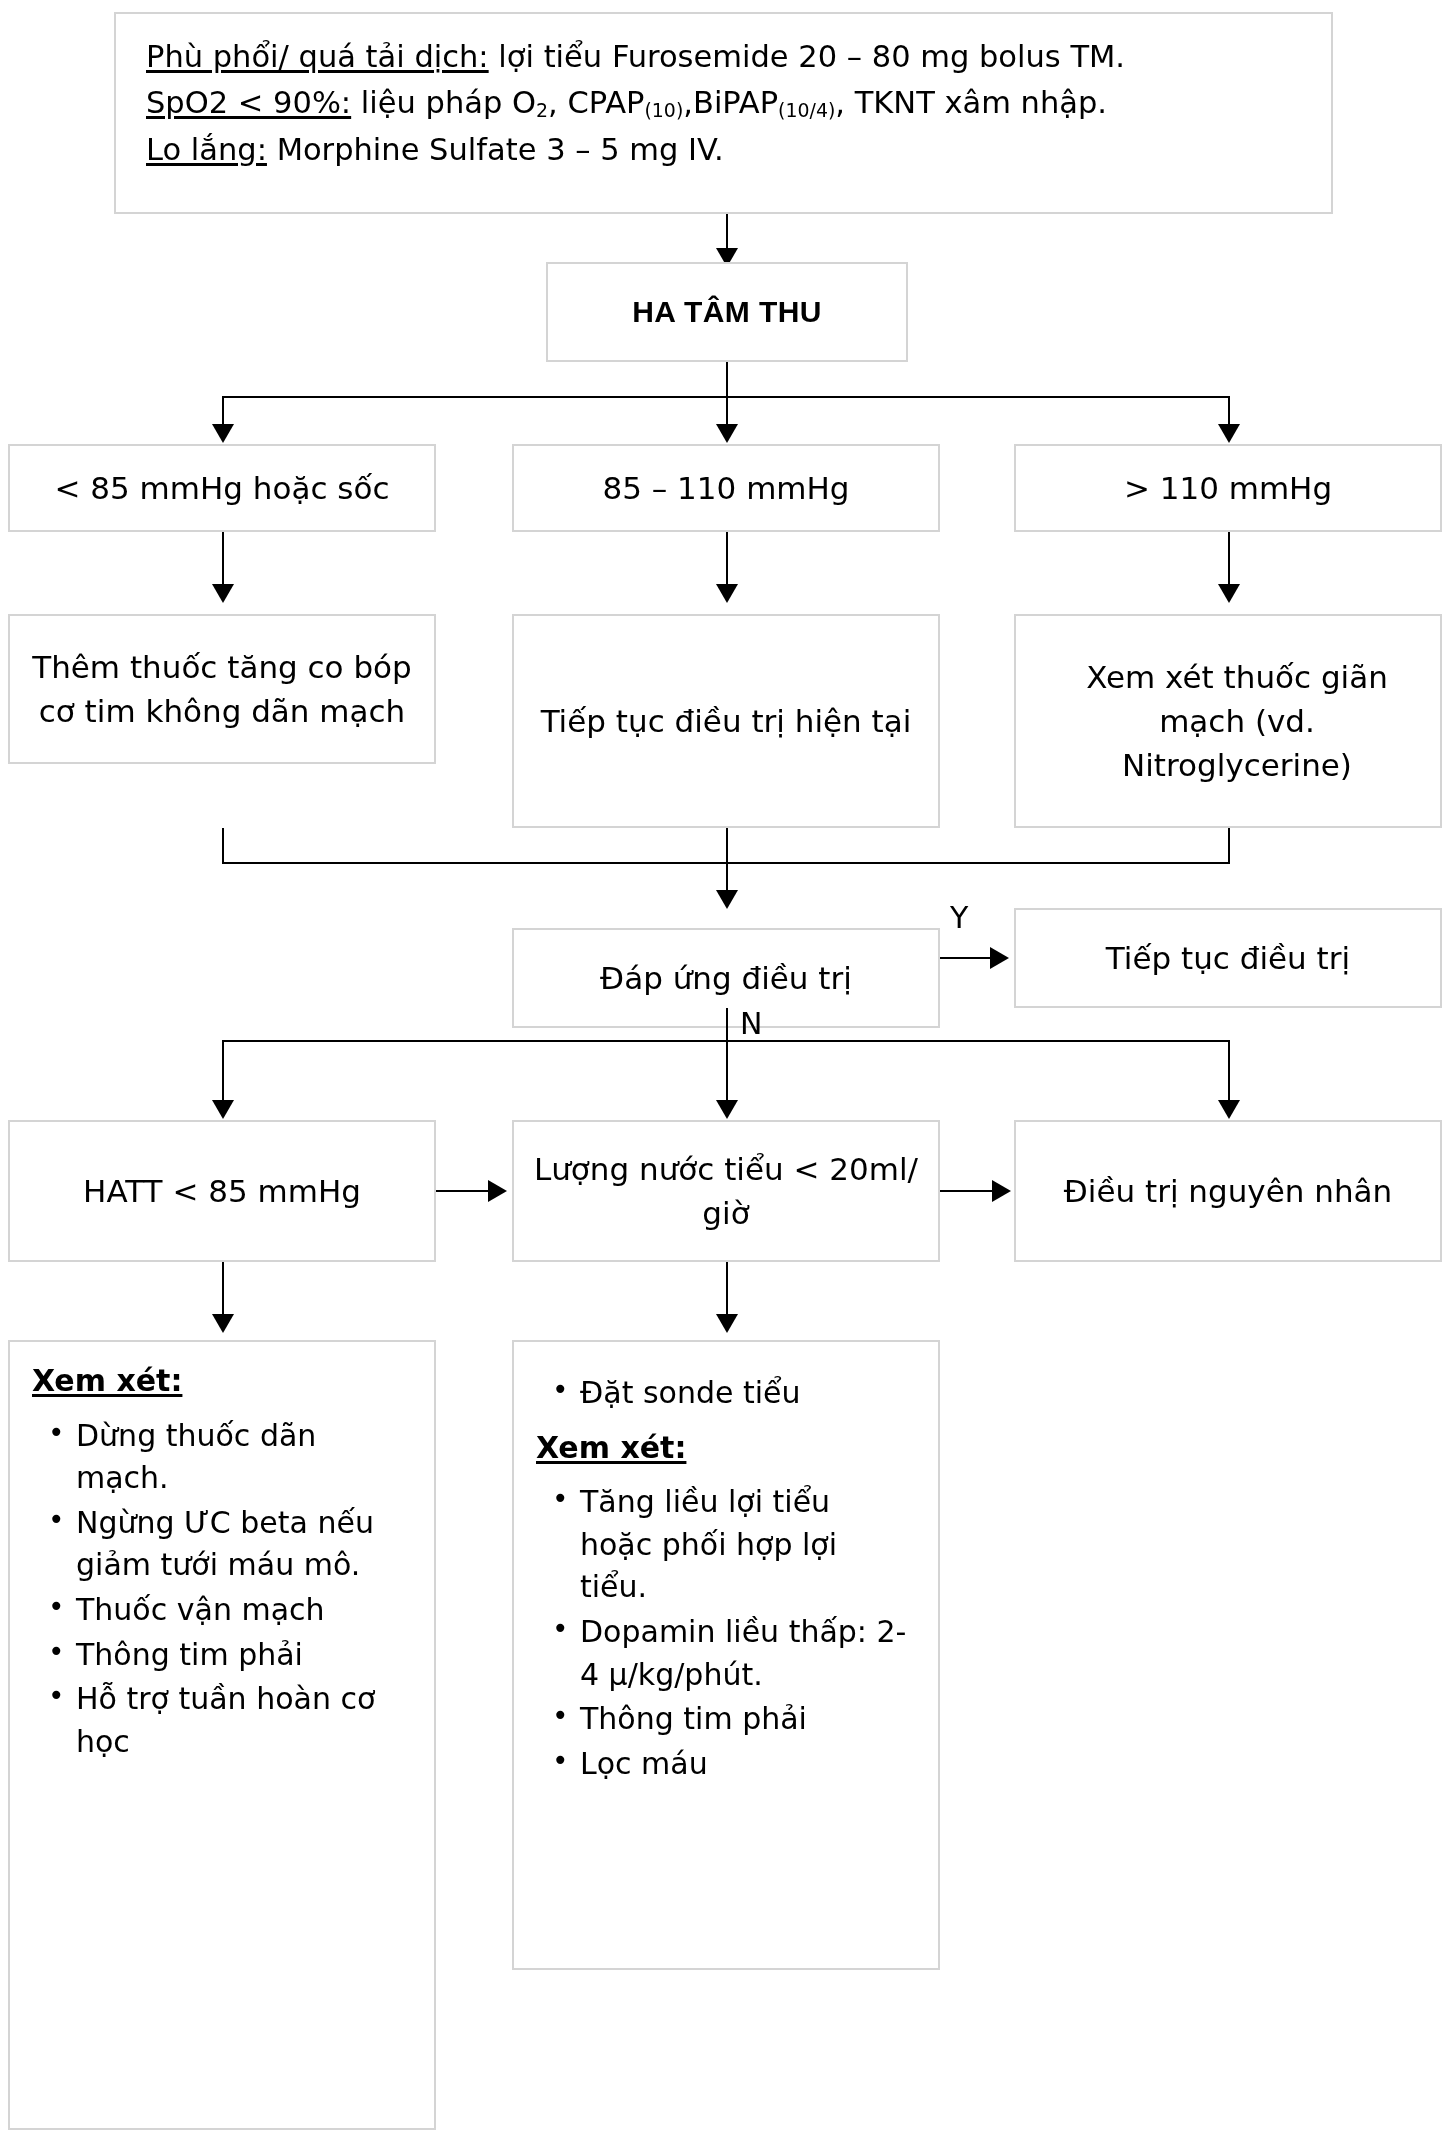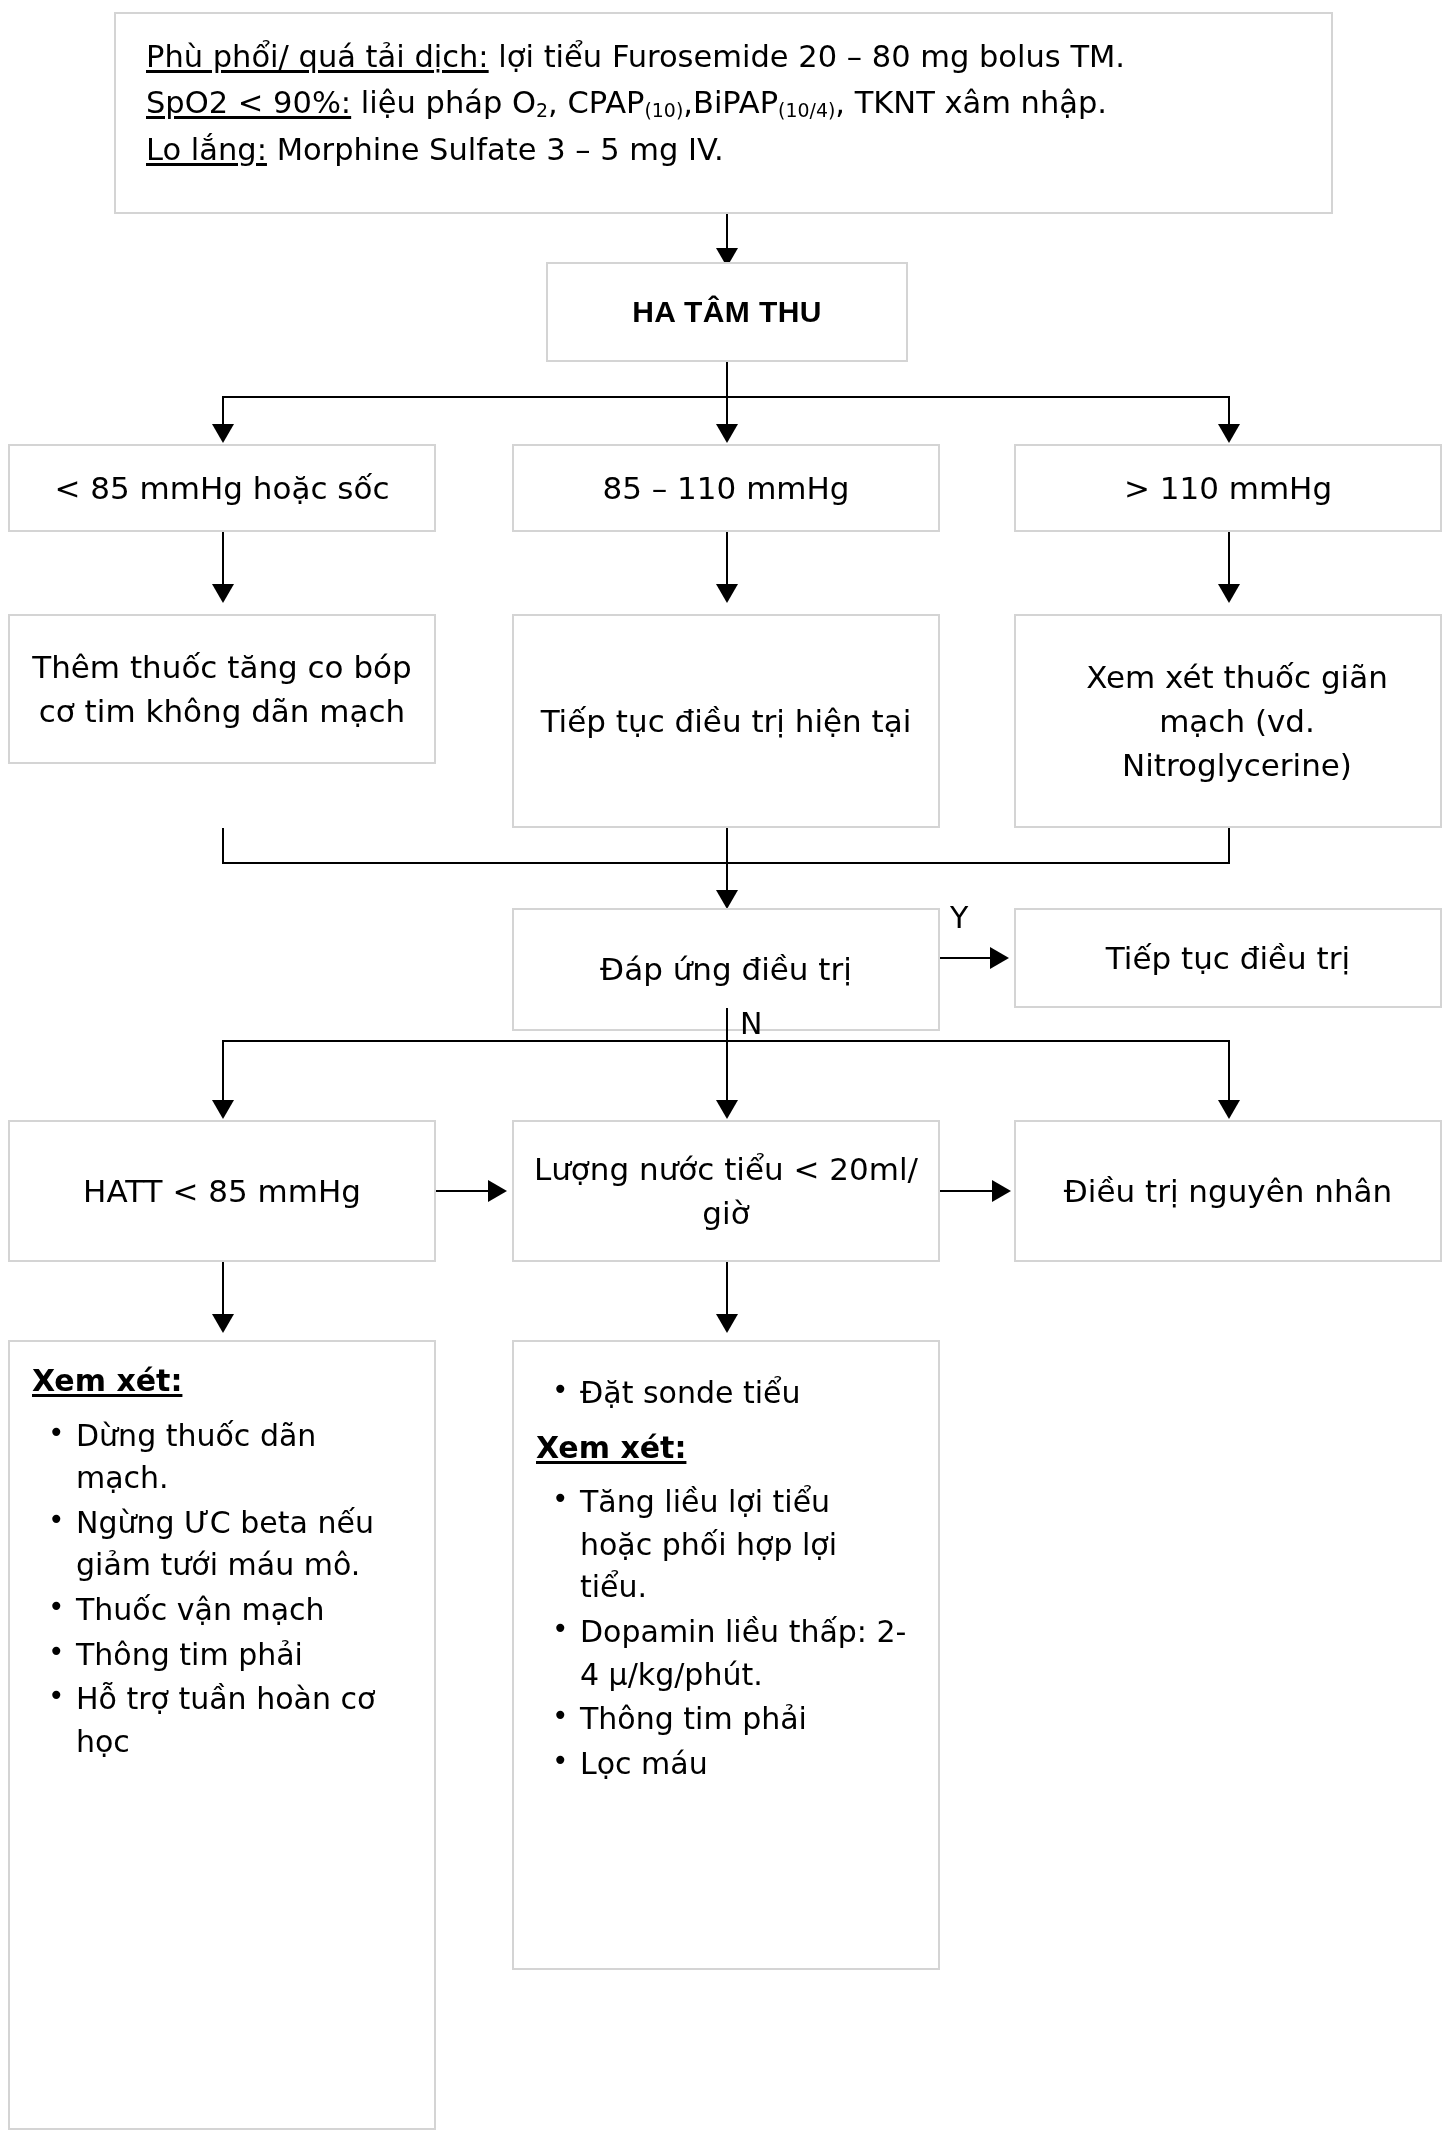--- a/index.html
+++ b/index.html
@@ -155,21 +155,21 @@
   <div class="box" style="left:8px; top:614px; width:428px; height:150px;">Thêm thuốc tăng co bóp cơ tim không dãn mạch</div>
   <div class="box" style="left:512px; top:614px; width:428px; height:214px;">Tiếp tục điều trị hiện tại</div>
   <div class="box" style="left:1014px; top:614px; width:428px; height:214px;padding-left:28px;">Xem xét thuốc giãn mạch (vd. Nitroglycerine)</div>
 
   <div class="vline" style="left:222px; top:828px; height:36px;"></div>
   <div class="vline" style="left:1228px; top:828px; height:36px;"></div>
   <div class="hline" style="left:222px; top:862px; width:1008px;"></div>
   <div class="vline" style="left:726px; top:828px; height:78px;"></div>
   <div class="arrowdown" style="left:716px; top:890px;"></div>
 
-  <div class="box" style="left:512px; top:908px; width:428px; height:123px;text-align:right;">Đáp ứng điều trị</div>
+  <div class="box" style="left:512px; top:928px; width:428px; height:100px;text-align:right;">Đáp ứng điều trị</div>
 
   <div class="hline" style="left:940px; top:957px; width:54px;"></div>
   <div class="arrowright" style="left:990px; top:947px;"></div>
   <div class="edge-label" style="left:950px; top:900px;">Y</div>
   <div class="box" style="left:1014px; top:908px; width:428px; height:100px;">Tiếp tục điều trị</div>
 
   <div class="vline" style="left:726px; top:1008px; height:54px;"></div>
   <div class="edge-label" style="left:740px; top:1006px;">N</div>
   <div class="hline" style="left:222px; top:1040px; width:1008px;"></div>
   <div class="vline" style="left:222px; top:1040px; height:76px;"></div>

